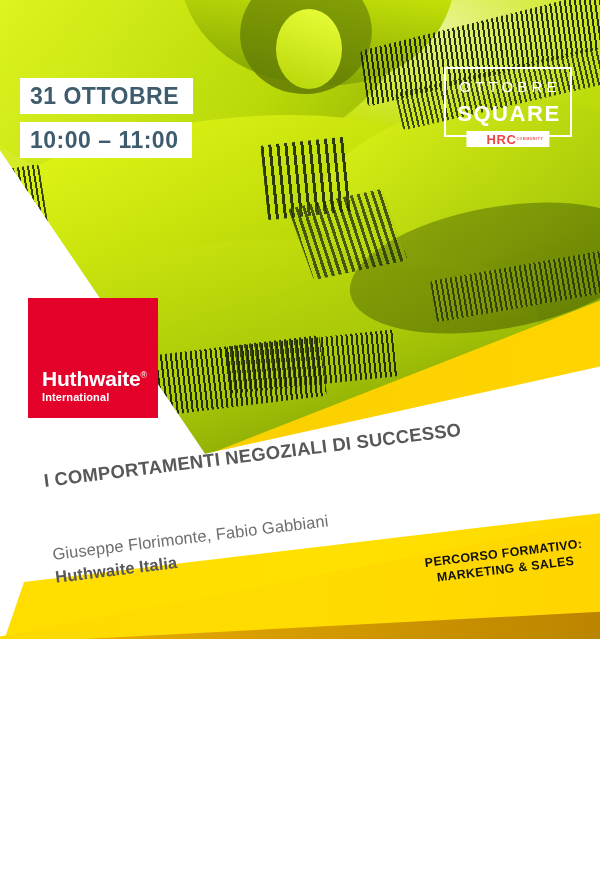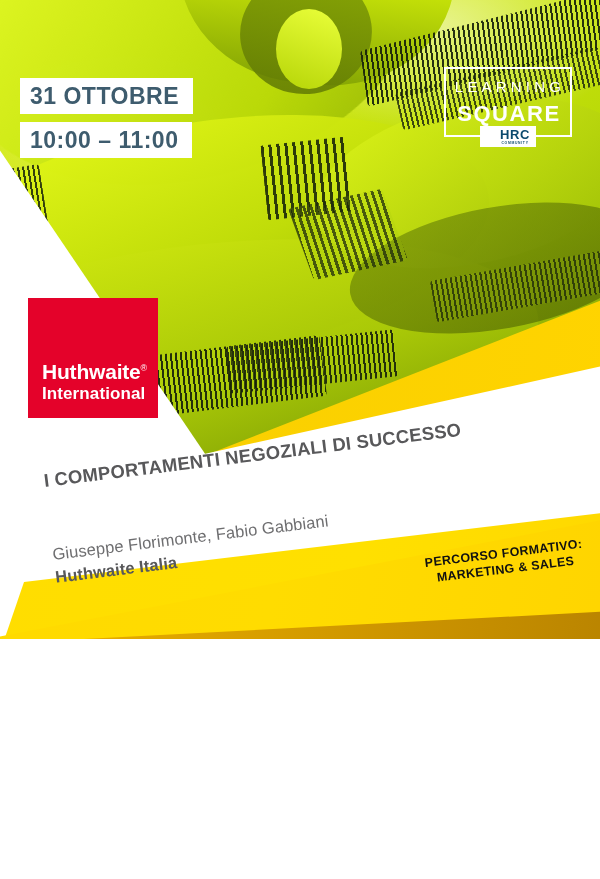--- a/index.html
+++ b/index.html
@@ -133,40 +133,40 @@
   .ls-learning{
     font-size:15px; letter-spacing:4.2px; font-weight:400;
     line-height:1; text-indent:4px;
   }
   .ls-square{
     font-size:22px; letter-spacing:1.6px; font-weight:800;
     line-height:1.05; margin-top:8px; text-indent:2px;
   }
   .ls-hrc{
     position:absolute; left:50%; bottom:-12px; transform:translateX(-50%);
-    background:#ffffff; color:#0c4a6e;
+    background:#ffffff; color:#ef4444;
     padding:2px 6px 1px 20px;
-    display:flex; flex-direction:column; align-items:center;
+    display:flex; flex-direction:row; align-items:center;
   }
   .ls-hrc .hrc-main{ font-size:13px; font-weight:800; letter-spacing:.6px; line-height:1; }
   .ls-hrc .hrc-sub{ font-size:3.4px; font-weight:700; letter-spacing:.7px; line-height:1.6; }
 
   
   .huthwaite{
     position:absolute; left:28px; top:298px; z-index:45;
     width:130px; height:120px;
     background:#e4022a;
     display:flex; flex-direction:column;
     justify-content:flex-end;
     padding:0 7px 14px 14px;
     color:#ffffff;
   }
   .hw-name{ font-size:21px; font-weight:700; line-height:1; letter-spacing:-.2px; position:relative; }
   .hw-name .reg{ font-size:9px; vertical-align:super; font-weight:400; }
-  .hw-sub{ font-size:17px; font-weight:600; line-height:1.2; margin-top:2px; letter-spacing:.1px; }
+  .hw-sub{ font-size:11px; font-weight:600; line-height:1.2; margin-top:2px; letter-spacing:.1px; }
 
   
   .rot-title{
     position:absolute; left:44px; top:470px; z-index:45;
     transform:rotate(-7deg); transform-origin:left center;
     color:#58585a;
     font-size:18.5px; font-weight:700;
     letter-spacing:.2px; white-space:nowrap;
   }
   .rot-speakers{
@@ -256,21 +256,21 @@
     <div class="yellow-band"></div>
     <div class="white-below-photo"></div>
   </div>
 
   <div class="datetime">
     <span class="dt-line">31 OTTOBRE</span>
     <span class="dt-line second">10:00 – 11:00</span>
   </div>
 
   <div class="ls-logo">
-    <span class="ls-learning">LEARNING</span>
+    <span class="ls-learning">OTTOBRE</span>
     <span class="ls-square">SQUARE</span>
     <span class="ls-hrc">
       <span class="hrc-main">HRC</span>
       <span class="hrc-sub">COMMUNITY</span>
     </span>
   </div>
 
   <div class="huthwaite">
     <span class="hw-name"><span>Huthwaite</span><span class="reg">®</span></span>
     <span class="hw-sub">International</span>

